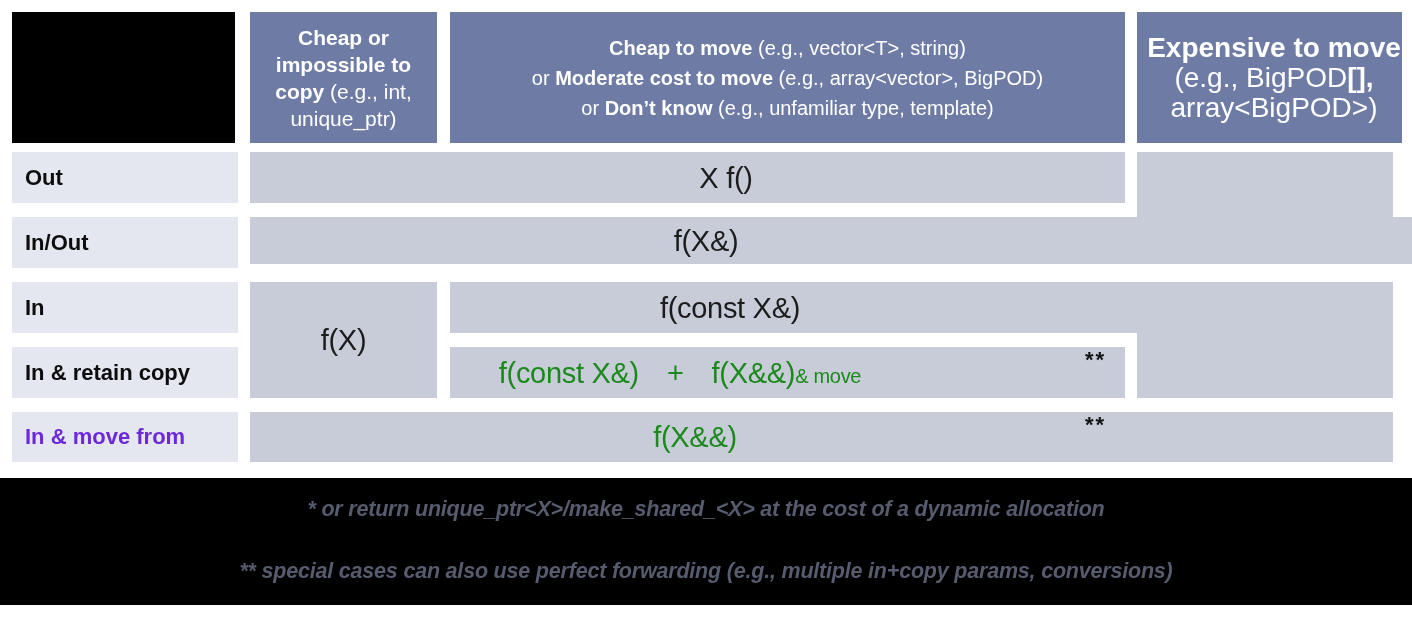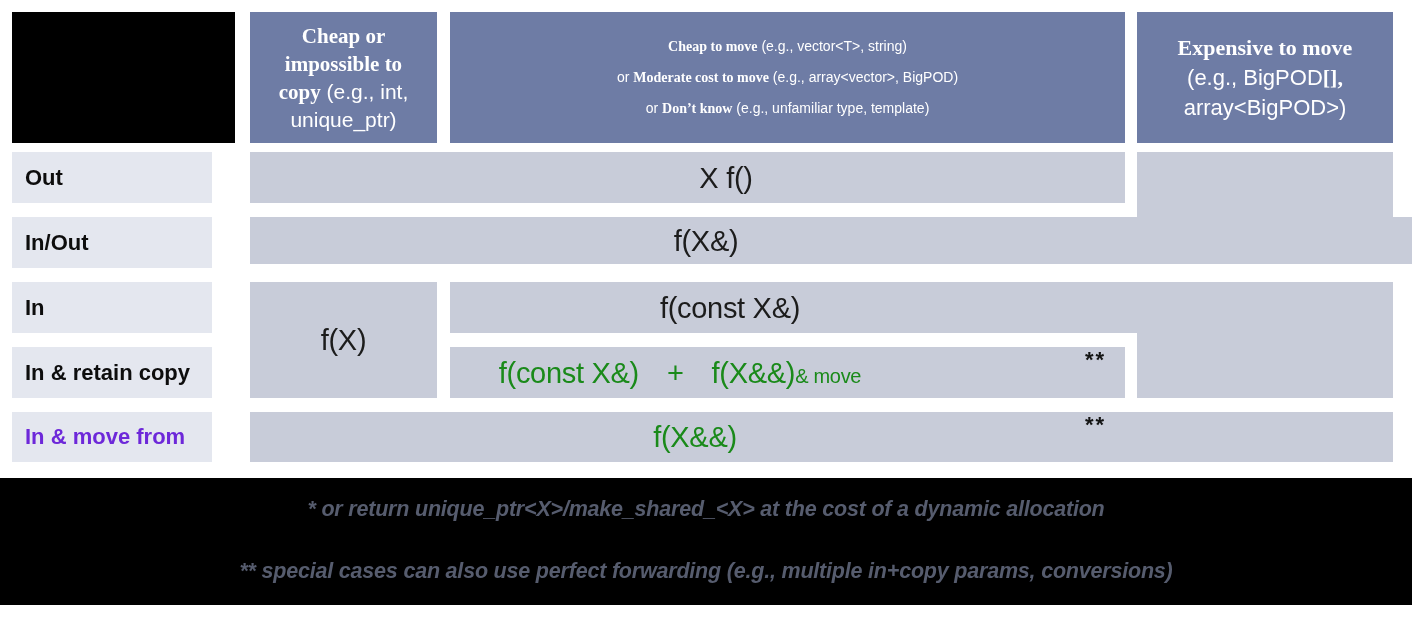--- a/index.html
+++ b/index.html
@@ -4,25 +4,25 @@
 <style>
   html,body{margin:0;padding:0;background:#ffffff;}
   .stage{position:relative;width:1412px;height:619px;background:#ffffff;overflow:hidden;
          font-family:"Liberation Sans",sans-serif;}
   .black-box{position:absolute;left:12px;top:12px;width:223px;height:131px;background:#000000;}
   
   .hdr{position:absolute;top:12px;height:131px;background:#6e7ca5;color:#ffffff;
        display:flex;flex-direction:column;justify-content:center;text-align:center;}
   .hdr .hline{white-space:nowrap;}
   .h1{left:250px;width:187px;font-size:21px;line-height:27px;}
-  .h2{left:450px;width:675px;font-size:14px;line-height:30px;}
-  .h3{left:1137px;width:256px;font-size:22px;line-height:30px;}
-  .b{font-weight:700;font-family:Liberation Serif, serif;}
+  .h2{left:450px;width:675px;font-size:20px;line-height:30px;}
+  .h3{left:1137px;width:256px;font-size:28px;line-height:30px;padding-left:9px;}
+  .b{font-weight:700;}
   
-  .rlabel{position:absolute;left:12px;width:200px;height:51px;background:#e4e7ef;
+  .rlabel{position:absolute;left:12px;width:226px;height:51px;background:#e4e7ef;
           display:flex;align-items:center;padding-left:13px;box-sizing:border-box;
           font-size:22px;font-weight:700;color:#0d0d0d;}
   .rlabel.green{color:#6d28d9;}
   
   .cell{position:absolute;background:#c8ccd9;}
   .code{position:absolute;top:50%;transform:translate(-50%,-50%);font-size:29px;
         color:#1c1c1c;white-space:nowrap;letter-spacing:-0.3px;}
   .codecenter{left:50%;}
   .green-text{color:#1a8a1a;}
   .plus{display:inline-block;margin:0 28px;}

